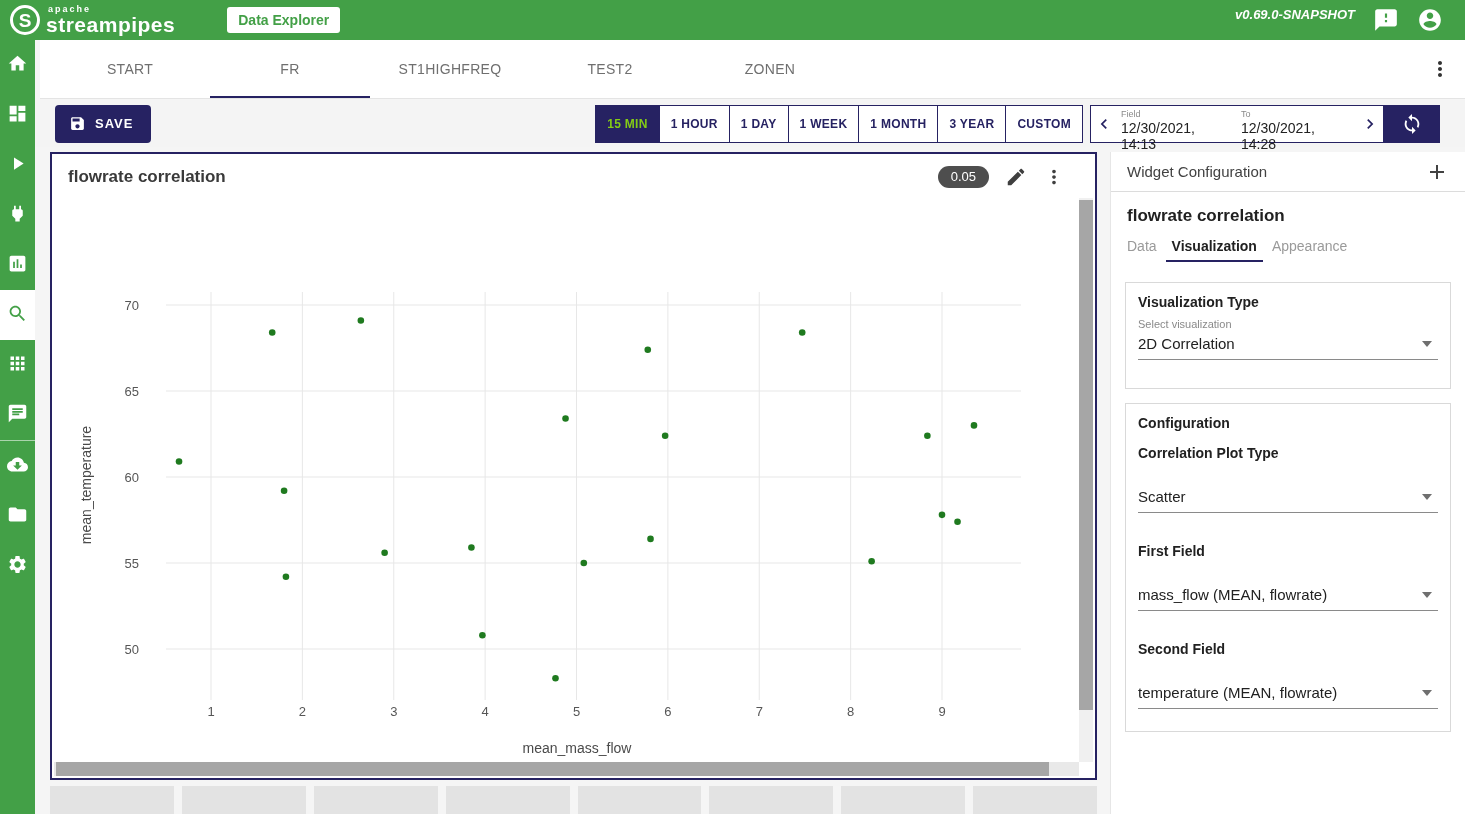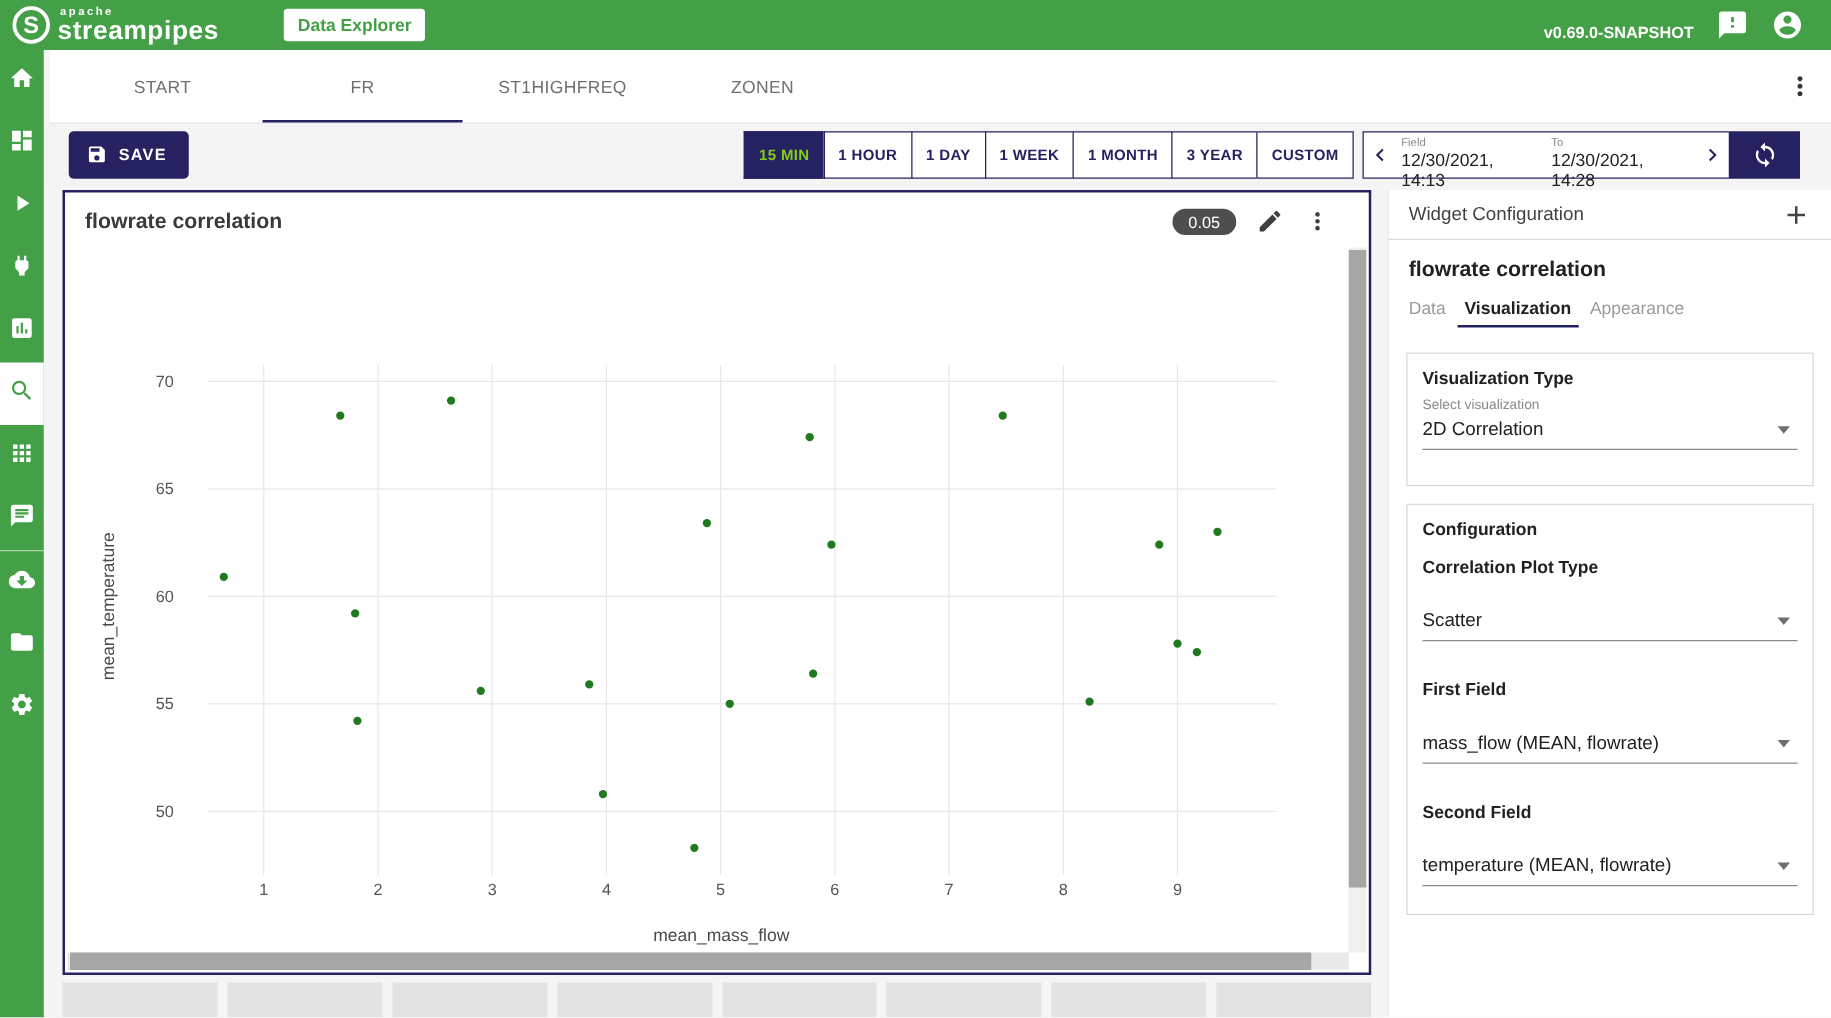--- a/index.html
+++ b/index.html
@@ -8,21 +8,21 @@
   .screen { position:relative; width:1465px; height:814px; }
 
   
   .topbar { position:absolute; left:0; top:0; width:1465px; height:40px; background:#43a047; display:flex; align-items:center; z-index:30; }
   .logo { display:flex; align-items:center; margin-left:10px; }
   .logo-s { width:30px; height:30px; border:3px solid #fff; border-radius:50%; color:#fff; font-weight:bold; font-size:19px; display:flex; align-items:center; justify-content:center; line-height:1; }
   .logo-text { margin-left:6px; color:#fff; line-height:1; }
   .logo-apache { font-size:9px; letter-spacing:2px; font-weight:bold; margin-left:2px; }
   .logo-name { font-size:21px; font-weight:bold; letter-spacing:0.5px; }
   .explorer-chip { margin-left:52px; background:#fff; color:#43a047; font-weight:bold; font-size:14px; padding:5px 11px; border-radius:3px; }
-  .topbar-right { margin-left:auto; display:flex; align-items:flex-end; gap:18px; margin-right:22px; }
+  .topbar-right { margin-left:auto; display:flex; align-items:flex-start; gap:18px; margin-right:22px;font-style:italic; }
   .version { color:#fff; font-weight:bold; font-size:13px; }
   .top-icon { width:26px; height:26px; display:flex; align-items:center; justify-content:center; cursor:pointer; }
 
   
   .sidebar { position:absolute; left:0; top:40px; width:35px; height:774px; background:#43a047; z-index:20; }
   .side-item { width:35px; height:50px; display:flex; align-items:center; justify-content:center; cursor:pointer; }
   .side-item.active { background:#fff; }
   .side-item svg { width:21px; height:21px; fill:#fff; }
   .side-item.active svg { fill:#43a047; }
   .side-divider { height:1px; background:rgba(255,255,255,0.55); margin:0; }
@@ -49,21 +49,21 @@
   .date-field { width:112px; padding-top:3px; margin:0 4px; cursor:text; }
   .date-label { font-size:9px; color:#8a8a8a; }
   .date-value { font-size:14px; color:#212121; border-bottom:1px solid #9a9a9a; padding-bottom:2px; margin-top:1px; }
   .refresh-btn { width:56px; height:38px; background:#262262; display:flex; align-items:center; justify-content:center; cursor:pointer; }
   .refresh-btn svg { width:22px; height:22px; fill:#fff; }
 
   
   .widget { position:absolute; left:50px; top:152px; width:1047px; height:628px; background:#fff; border:2px solid #262262; }
   .widget-head { position:absolute; left:0; top:0; right:0; height:46px; display:flex; align-items:center; }
   .widget-title { font-size:17px; font-weight:bold; color:#3a3a3a; margin-left:16px; }
-  .widget-head-right { margin-left:auto; display:flex; align-items:center; gap:16px; margin-right:30px; }
+  .widget-head-right { margin-left:auto; display:flex; gap:16px; margin-right:30px; }
   .corr-badge { background:#4e4e4e; color:#fff; font-size:13px; padding:3px 13px; border-radius:12px; }
   .icon-btn { width:22px; height:22px; cursor:pointer; }
   .icon-btn svg { width:22px; height:22px; fill:#3f3f3f; }
   .chart-wrap { position:absolute; left:1px; top:46px; }
 
   
   .vscroll { position:absolute; top:44px; right:2px; bottom:16px; width:14px; background:#f0f0f0; cursor:pointer; }
   .vscroll-thumb { position:absolute; top:2px; left:0; width:14px; height:510px; background:#a6a6a6; }
   .hscroll { position:absolute; left:2px; right:16px; bottom:2px; height:14px; background:#e9e9e9; cursor:pointer; }
   .hscroll-thumb { position:absolute; top:0; left:2px; height:14px; width:calc(100% - 32px); background:#a6a6a6; }
@@ -181,20 +181,21 @@
             <path d="M19.14 12.94c.04-.3.06-.61.06-.94 0-.32-.02-.64-.07-.94l2.03-1.58c.18-.14.23-.41.12-.61l-1.92-3.32c-.12-.22-.37-.29-.59-.22l-2.39.96c-.5-.38-1.03-.7-1.62-.94l-.36-2.54c-.04-.24-.24-.41-.48-.41h-3.84c-.24 0-.43.17-.47.41l-.36 2.54c-.59.24-1.13.57-1.62.94l-2.39-.96c-.22-.08-.47 0-.59.22L2.74 8.87c-.12.21-.08.47.12.61l2.03 1.58c-.05.3-.09.63-.09.94s.02.64.07.94l-2.03 1.58c-.18.14-.23.41-.12.61l1.92 3.32c.12.22.37.29.59.22l2.39-.96c.5.38 1.03.7 1.62.94l.36 2.54c.05.24.24.41.48.41h3.84c.24 0 .44-.17.47-.41l.36-2.54c.59-.24 1.13-.56 1.62-.94l2.39.96c.22.08.47 0 .59-.22l1.92-3.32c.12-.22.07-.47-.12-.61l-2.01-1.58zM12 15.6c-1.98 0-3.6-1.62-3.6-3.6s1.62-3.6 3.6-3.6 3.6 1.62 3.6 3.6-1.62 3.6-3.6 3.6z"></path>
           </svg></span>
       </div>
   </div>
 
   <div class="tabbar">
     <div class="tabs">
       <div class="tab">START</div>
       <div class="tab active">FR</div>
       <div class="tab">ST1HIGHFREQ</div>
+      <div class="tab">TEST2</div>
       <div class="tab">ZONEN</div>
     </div>
     <div class="tab-kebab">
       <svg viewBox="0 0 24 24" fill="#333">
           <path d="M12 8c1.1 0 2-.9 2-2s-.9-2-2-2-2 .9-2 2 .9 2 2 2zm0 2c-1.1 0-2 .9-2 2s.9 2 2 2 2-.9 2-2-.9-2-2-2zm0 6c-1.1 0-2 .9-2 2s.9 2 2 2 2-.9 2-2-.9-2-2-2z"></path>
         </svg>
     </div>
   </div>
 
   <div class="toolbar">

